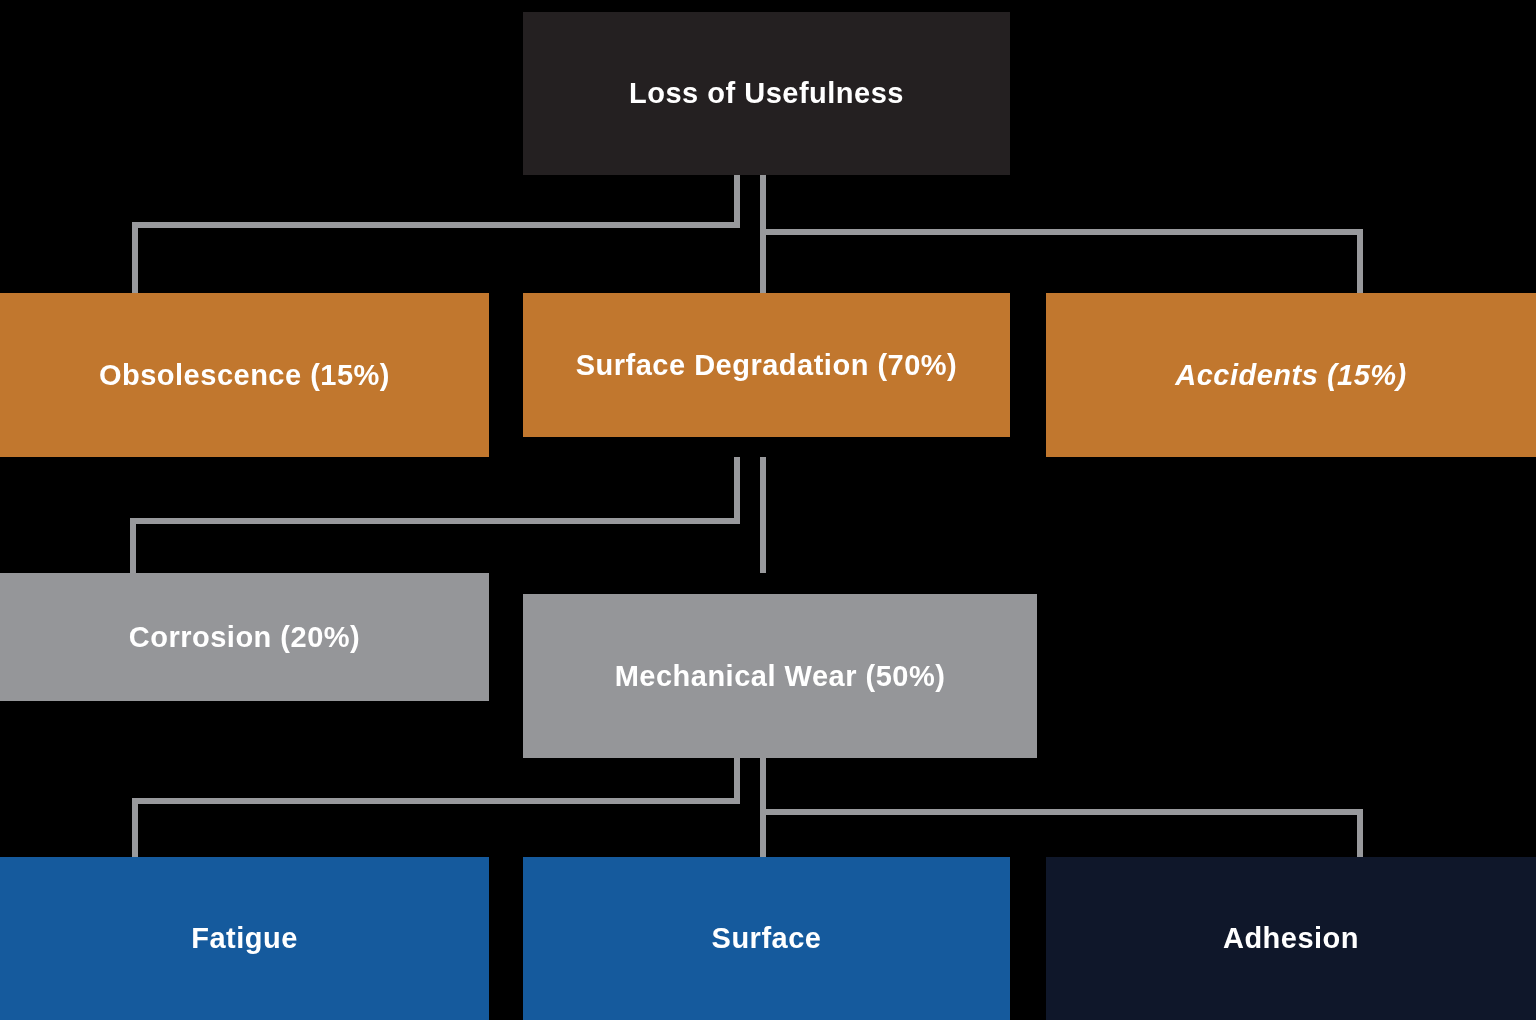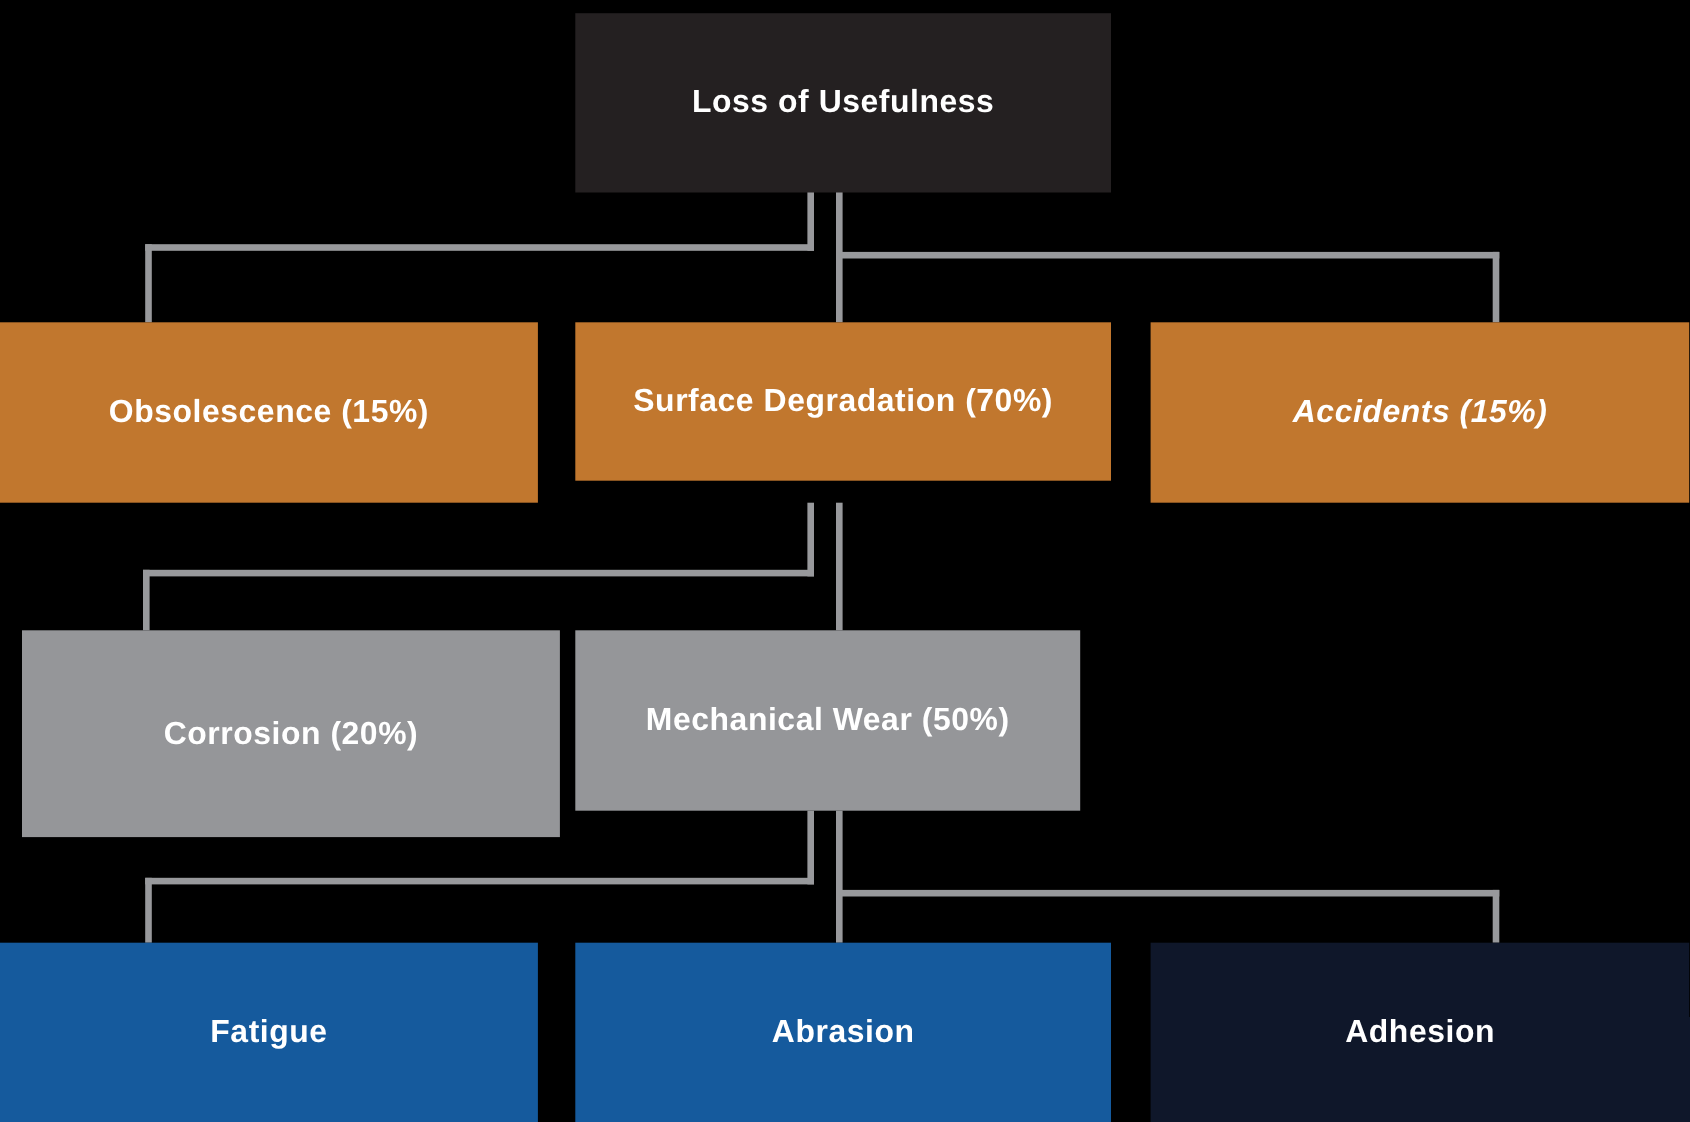--- a/index.html
+++ b/index.html
@@ -28,22 +28,22 @@
     font-size: 29px;
     letter-spacing: 0.5px;
     text-align: center;
     white-space: nowrap;
   }
   
   .n-root       { left: 523px;  top: 12px;    width: 487px; height: 163px; }
   .n-obsolescence { left: 0px;    top: 293px;  width: 489px; height: 164px; }
   .n-surface      { left: 523px;  top: 293px;  width: 487px; height: 144px; }
   .n-accidents    { left: 1046px; top: 293px;  width: 490px; height: 164px; }
-  .n-corrosion    { left: 0px;    top: 573px;  width: 489px; height: 188px; margin-left: 20px; }
-  .n-mechanical   { left: 523px;  top: 573px;  width: 459px; height: 164px; }
+  .n-corrosion    { left: 0px;    top: 573px;  width: 489px; height: 128px; }
+  .n-mechanical   { left: 523px;  top: 594px;  width: 514px; height: 164px; }
   .n-abrasion     { left: 0px;    top: 857px;  width: 489px; height: 163px; }
   .n-fatigue      { left: 523px;  top: 857px;  width: 487px; height: 163px; }
   .n-adhesion     { left: 1046px; top: 857px;  width: 490px; height: 163px; }
   
   .seg { position: absolute; }
   
   .s1a { left: 734px;  top: 163px; width: 6px;   height: 65px; }
   .s1b { left: 132px;  top: 222px; width: 608px; height: 6px;  }
   .s1c { left: 132px;  top: 222px; width: 6px;   height: 71px; }
   
@@ -123,19 +123,19 @@
     <span class="label">Corrosion (20%)</span>
   </div>
   <div class="node n-mechanical" style="background-color: rgb(149, 150, 153);">
     <span class="label">Mechanical Wear (50%)</span>
   </div>
 
   <div class="node n-abrasion" style="background-color: rgb(21, 90, 157);">
     <span class="label">Fatigue</span>
   </div>
   <div class="node n-fatigue" style="background-color: rgb(21, 90, 157);">
-    <span class="label">Abrasion</span>
+    <span class="label">Surface</span>
   </div>
   <div class="node n-adhesion" style="background-color: #0f172a;">
     <span class="label">Adhesion</span>
   </div>
 
 </div>
 
 </body></html>

